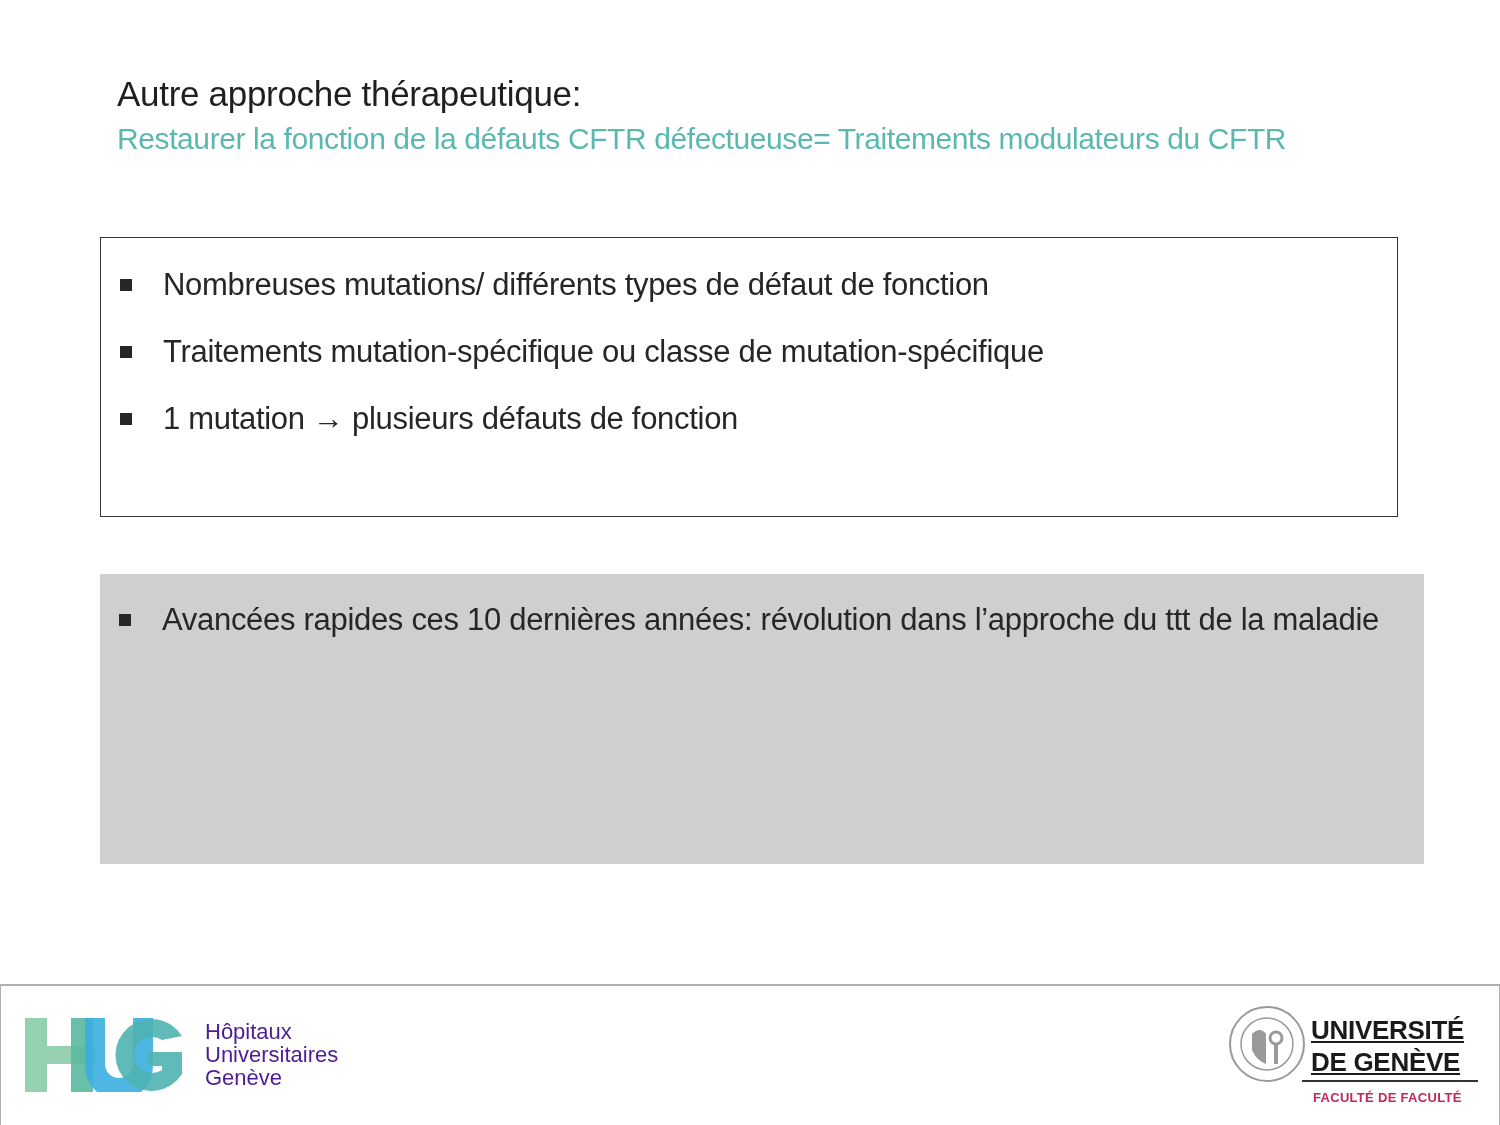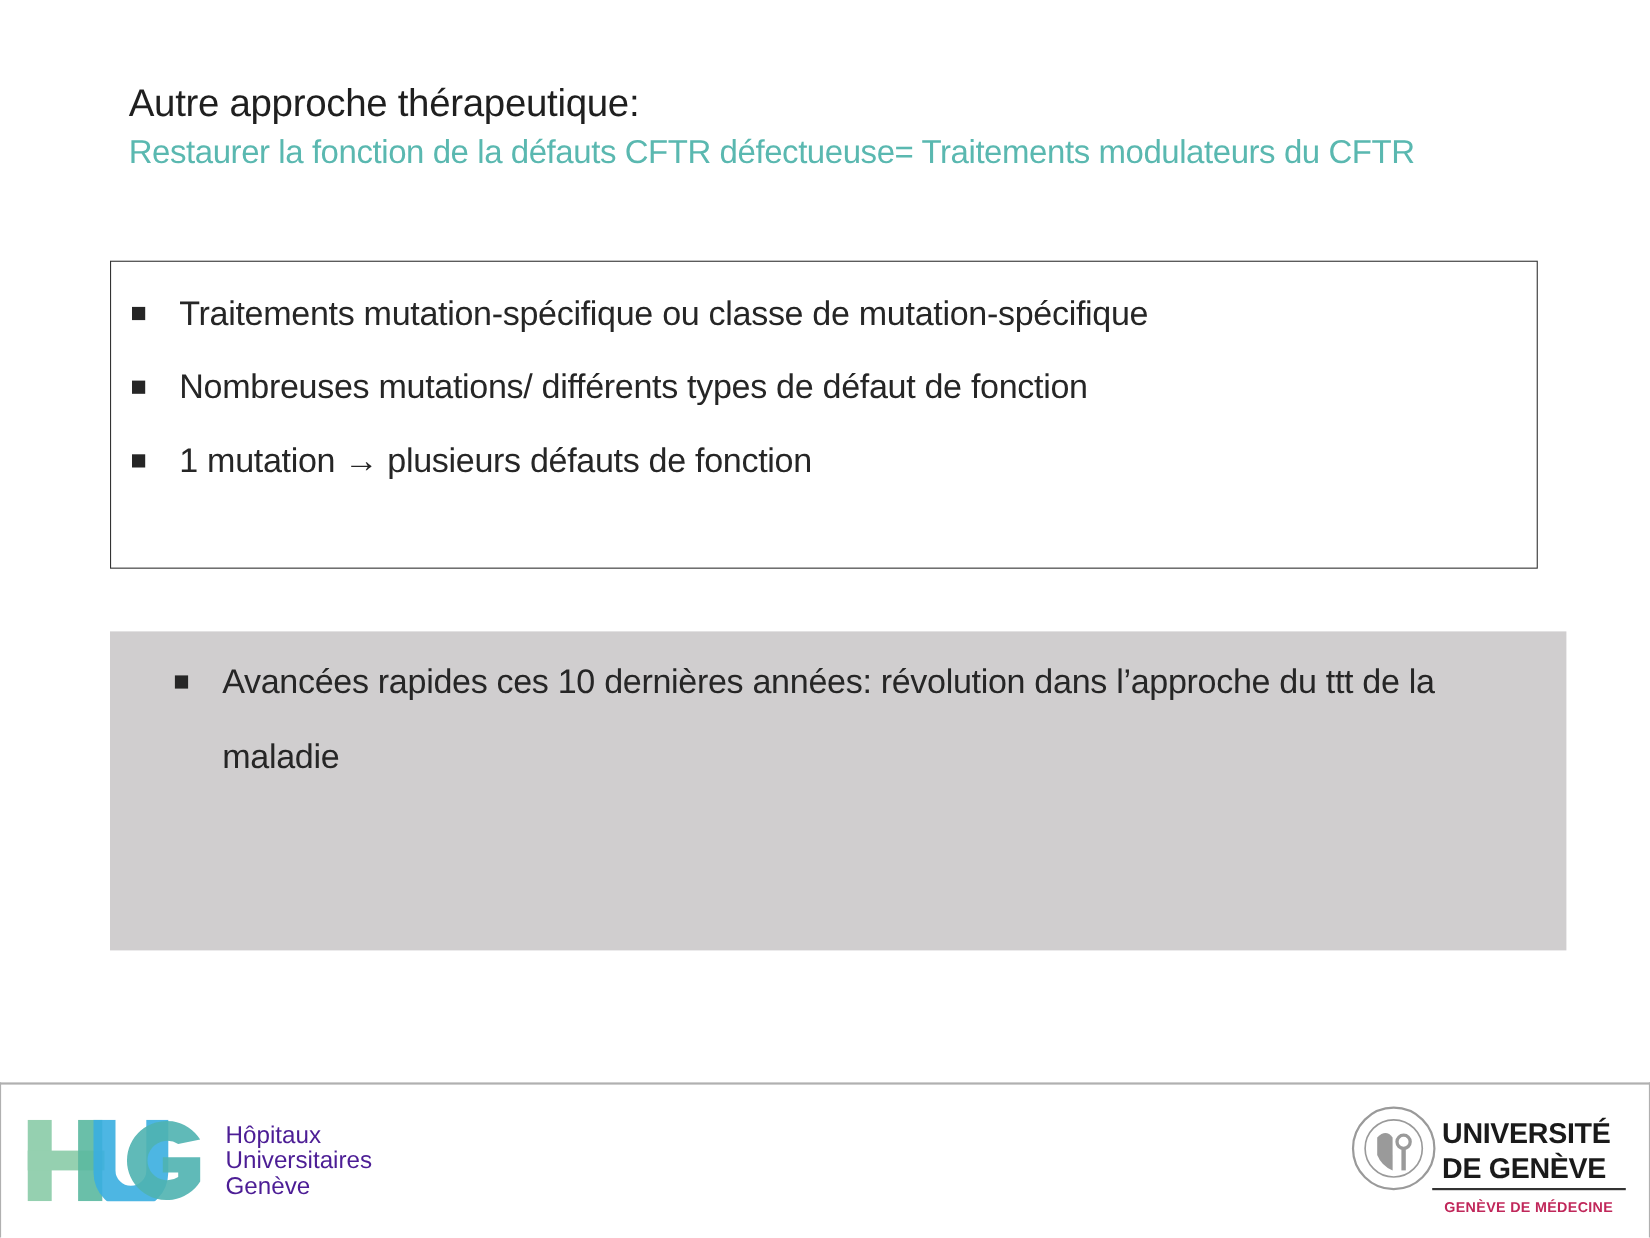--- a/index.html
+++ b/index.html
@@ -6,40 +6,40 @@
     body { width:1500px; height:1125px; position:relative; background:#ffffff; overflow:hidden;
            font-family:"Liberation Sans", "DejaVu Sans", sans-serif; color:#262626; }
     .title { position:absolute; left:117px; top:72px; font-size:35px; color:#1f1f1f; line-height:44px; letter-spacing:-0.3px; }
     .subtitle { position:absolute; left:117px; top:119px; font-size:30px; color:#5ab8b0; line-height:40px; letter-spacing:-0.4px; white-space:nowrap; }
     .box1 { position:absolute; left:100px; top:237px; width:1298px; height:280px; border:1.5px solid #333; box-sizing:border-box; }
     .box2 { position:absolute; left:100px; top:574px; width:1324px; height:290px; background:#d0cecf; }
     ul { list-style:none; margin:0; padding:0; }
     .box1 li { position:relative; padding-left:62px; font-size:31px; line-height:67px; letter-spacing:-0.3px; white-space:nowrap; }
     .box1 ul { padding-top:13px; }
     .box2 ul { padding-top:12px; }
-    .box2 li { position:relative; padding-left:62px; padding-right:10px; font-size:31px; line-height:67.5px; letter-spacing:-0.3px;margin-left:40px; }
+    .box2 li { position:relative; padding-left:62px; padding-right:10px; font-size:31px; line-height:67.5px; letter-spacing:-0.3px; }
     .bullet { position:absolute; left:19px; top:0; width:12px; height:12px; background:#262626; margin-top:28px; }
     .footer { position:absolute; left:0; top:984px; width:1500px; height:141px; border-top:2px solid #b0b0b0; border-left:1px solid #b0b0b0; border-right:1px solid #b0b0b0; box-sizing:border-box; }
     .hug { position:absolute; left:25px; top:1018px; }
     .hug-text { position:absolute; left:205px; top:1020px; font-size:22px; line-height:23px; color:#4c1d95; }
     .unige { position:absolute; left:1228px; top:1004px; }
-    .unige-name { position:absolute; left:1311px; top:1014px; font-size:26px; font-weight:bold; line-height:32px; color:#1a1a1a; letter-spacing:-0.3px; }
+    .unige-name { position:absolute; left:1311px; top:1014px; font-size:26px; font-weight:bold; line-height:32px; color:#1a1a1a; letter-spacing:-0.3px;text-decoration:underline; }
     .unige-line { position:absolute; left:1302px; top:1080px; width:176px; height:1.5px; background:#333; }
     .unige-fac { position:absolute; left:1313px; top:1090px; font-size:13px; font-weight:bold; color:#c0275a; letter-spacing:0.3px; }
   </style>
 </head>
 <body>
 
 <div class="title">Autre approche thérapeutique:</div>
 <div class="subtitle">Restaurer la fonction de la défauts CFTR défectueuse= Traitements modulateurs du CFTR</div>
 
 <div class="box1">
   <ul>
+    <li><span class="bullet"></span><span>Nombreuses mutations/ différents types de défaut de fonction</span></li>
     <li><span class="bullet"></span><span>Traitements mutation-spécifique ou classe de mutation-spécifique</span></li>
-    <li><span class="bullet"></span><span>Nombreuses mutations/ différents types de défaut de fonction</span></li>
     <li><span class="bullet"></span><span>1 mutation → plusieurs défauts de fonction</span></li>
   </ul>
 </div>
 
 <div class="box2">
   <ul>
     <li><span class="bullet"></span><span>Avancées rapides ces 10 dernières années: révolution dans l’approche du ttt de la maladie</span></li>
   </ul>
 </div>
 
@@ -63,13 +63,13 @@
   <circle cx="39" cy="40" r="26" fill="none" stroke="#9a9a9a" stroke-width="1.5"></circle>
   <path d="M24 30 q8 -8 14 0 v30 q-10 -4 -14 -14z" fill="#9a9a9a"></path>
   <circle cx="48" cy="34" r="6" fill="none" stroke="#9a9a9a" stroke-width="3"></circle>
   <rect x="46" y="40" width="4" height="20" fill="#9a9a9a"></rect>
 </svg>
 <div class="unige-name">
   <div>UNIVERSITÉ</div>
   <div>DE GENÈVE</div>
 </div>
 <div class="unige-line"></div>
-<div class="unige-fac">GENÈVE DE MÉDECINE</div>
+<div class="unige-fac">FACULTÉ DE FACULTÉ</div>
 
 </body></html>

